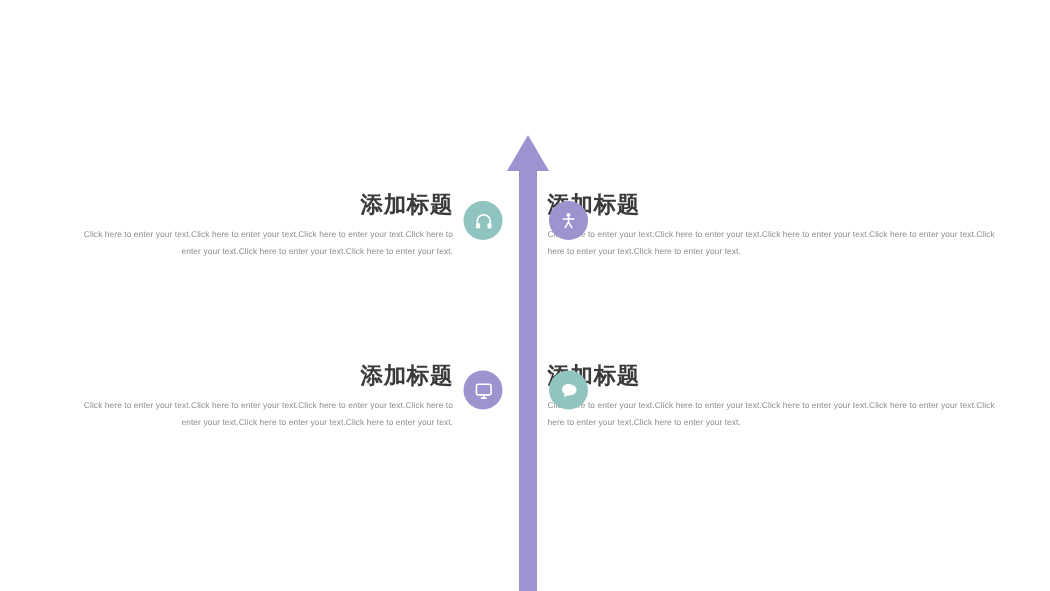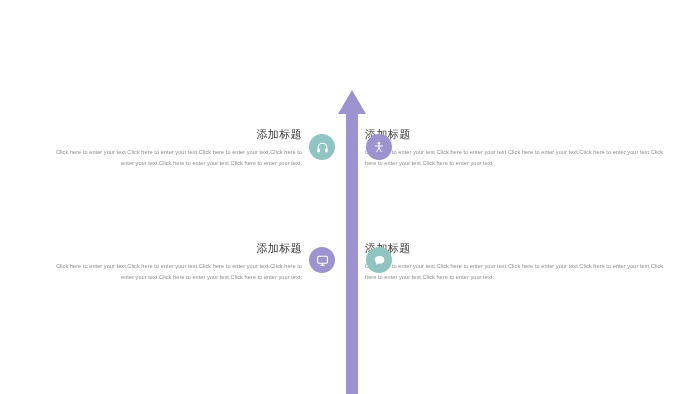--- a/index.html
+++ b/index.html
@@ -45,22 +45,22 @@
   .q-tl { left: 44px;  top: 128px; width: 258px; }
   .q-tr { left: 365px; top: 128px; width: 300px; }
   .q-bl { left: 44px;  top: 242px; width: 258px; }
   .q-br { left: 365px; top: 242px; width: 300px; }
 
   .text-col { width: 100%; }
   .text-col.align-right { text-align: right; }
   .text-col.align-left  { text-align: left; }
 
   .q-title {
-    font-size: 11px;
-    font-weight: normal;
+    font-size: 15px;
+    font-weight: bold;
     color: #3a3a3a;
     line-height: 1.25;
     letter-spacing: 0.4px;
     margin: 0 0 5px 0;
   }
   .q-body {
     font-size: 5.6px;
     color: #8d8d8d;
     line-height: 2.05;
     margin: 0;

